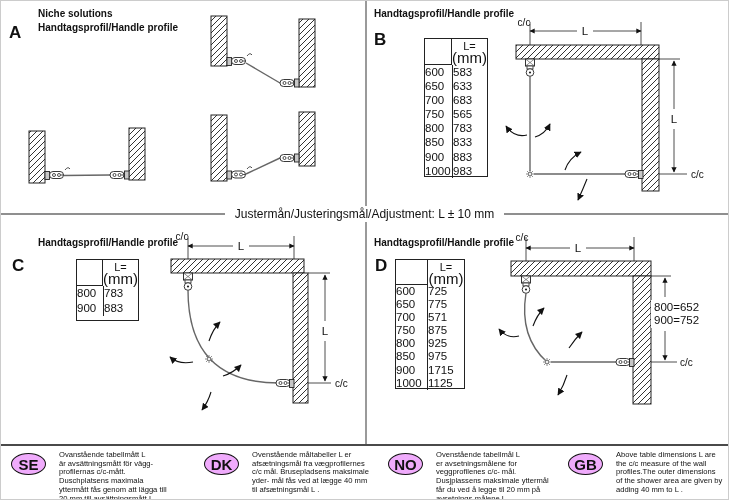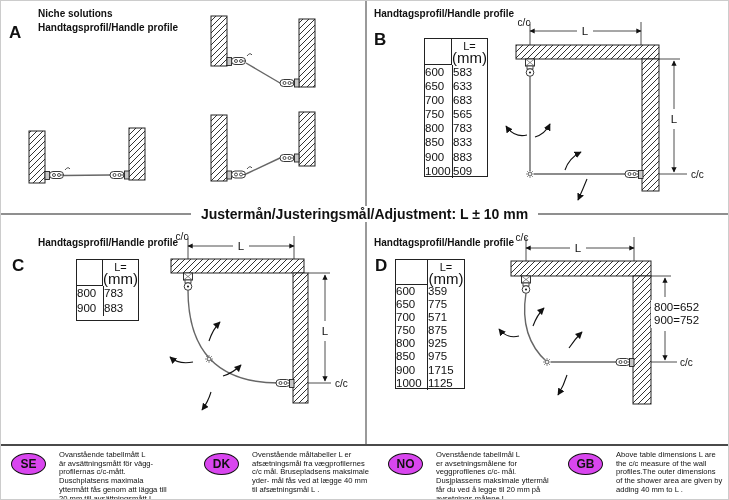--- a/index.html
+++ b/index.html
@@ -3,26 +3,26 @@
 <meta charset="utf-8">
 <style>
   html,body{margin:0;padding:0;background:#eee;}
   .page{position:relative;width:729px;height:500px;background:#fff;overflow:hidden;
         font-family:"Liberation Sans",sans-serif;color:#111;border:1px solid #ccc;box-sizing:border-box;}
   .sec-label{position:absolute;font-weight:bold;font-size:17px;}
   .sec-title{position:absolute;font-weight:bold;font-size:10px;line-height:13.5px;white-space:pre-line;}
   .vdiv{position:absolute;left:364px;width:2px;background:#9a9a9a;}
   .hdivider{position:absolute;top:206px;left:0;right:0;height:14px;display:flex;align-items:center;}
   .hdivider .line{flex:1;height:2px;background:#8f8f8f;}
-  .hdivider .dlabel{padding:0 10px;font-weight:bold;font-size:14px;white-space:nowrap;}
+  .hdivider .dlabel{padding:0 10px;font-weight:normal;font-size:12px;white-space:nowrap;}
   .footer-rule{position:absolute;top:443px;left:0;width:729px;height:2px;background:#4a4a4a;}
   .footer{position:absolute;top:450px;left:10px;display:grid;grid-template-columns:193px 184px 180px 162px;}
   .footer-item{display:flex;align-items:flex-start;}
   .badge{width:33px;height:20px;border:1.6px solid #111;border-radius:50%;display:flex;flex:none;
-         align-items:center;justify-content:center;font-weight:bold;font-size:12px;margin-top:2px;background:#d946ef;}
+         align-items:center;justify-content:center;font-weight:bold;font-size:15px;margin-top:2px;background:#f0abfc;}
   .footer-text{margin-left:13px;font-size:7.6px;line-height:8.7px;white-space:pre-line;}
   
   .dim-table{position:absolute;border:1.3px solid #222;background:#fff;box-sizing:border-box;}
   .dim-table .hdr{display:flex;}
   .dim-table .hc1{border-right:1.2px solid #222;border-bottom:1px solid #222;box-sizing:border-box;}
   .dim-table .hc2{flex:1;text-align:center;padding-top:2px;font-size:11px;line-height:11px;}
   .dim-table .unit{display:block;font-size:15px;}
   .dim-table .trow{display:flex;}
   .dim-table .c1{border-right:1.2px solid #222;text-align:right;padding-right:12px;box-sizing:border-box;}
   .dim-table .c2{flex:1;text-align:left;padding-right:8px;}
@@ -159,21 +159,21 @@
           <span class="c2">833</span>
         </div>
 
         <div class="trow">
           <span class="c1">900</span>
           <span class="c2">883</span>
         </div>
 
         <div class="trow">
           <span class="c1">1000</span>
-          <span class="c2">509</span>
+          <span class="c2">983</span>
         </div>
       </div>
   </div>
 
   <svg class="diagram" style="left:480px;top:14px" width="249" height="192" viewBox="0 0 249 192">
     <text x="43" y="11" text-anchor="middle">c/c</text>
     <line class="thin" x1="49" y1="7" x2="49" y2="44"></line>
     <line class="thin" x1="160" y1="7" x2="160" y2="31"></line>
     <line class="thin" x1="49" y1="16" x2="96" y2="16" marker-start="url(#arr)"></line>
     <text class="lbl-l" x="104" y="20" text-anchor="middle">L</text>
@@ -261,21 +261,21 @@
   <div class="dim-table" id="table-d">
     <div class="hdr">
       <span class="hc1"></span>
       <span class="hc2"><span>L=</span>
         <span class="unit">(mm)</span></span>
     </div>
     <div>
 
         <div class="trow">
           <span class="c1">600</span>
-          <span class="c2">359</span>
+          <span class="c2">725</span>
         </div>
 
         <div class="trow">
           <span class="c1">650</span>
           <span class="c2">775</span>
         </div>
 
         <div class="trow">
           <span class="c1">700</span>
           <span class="c2">571</span>

